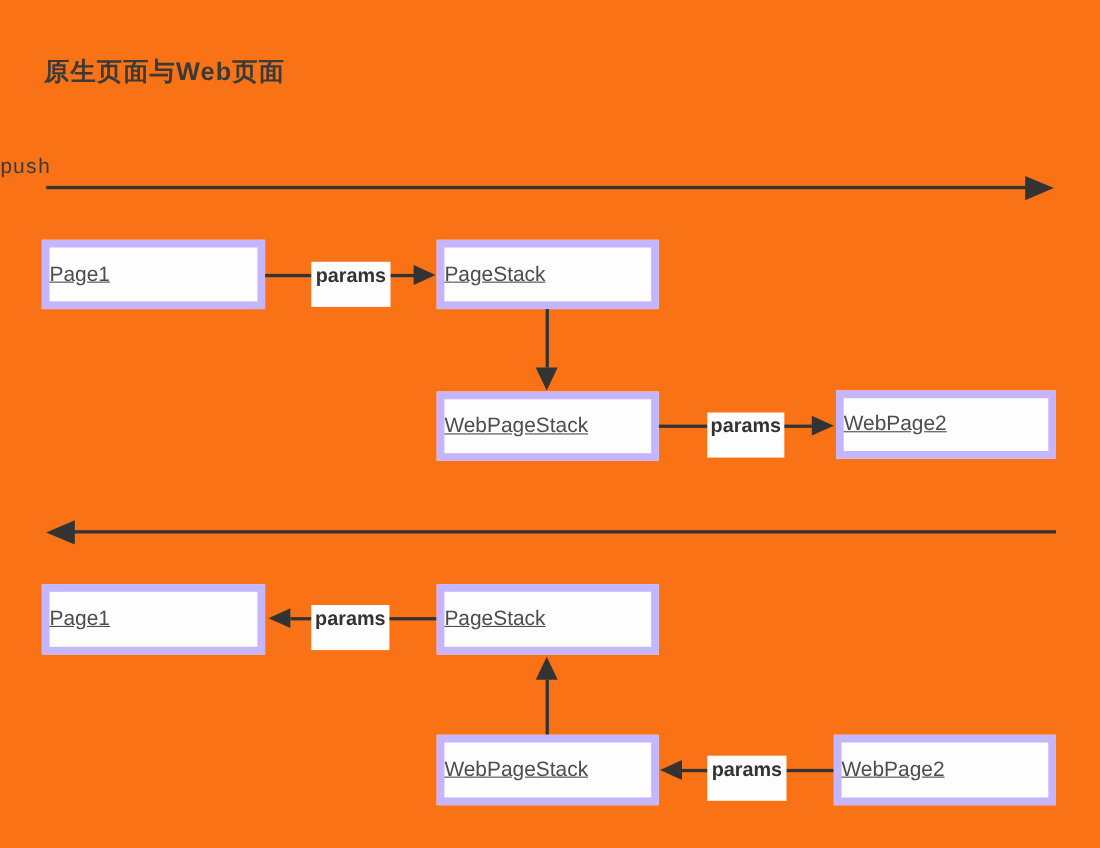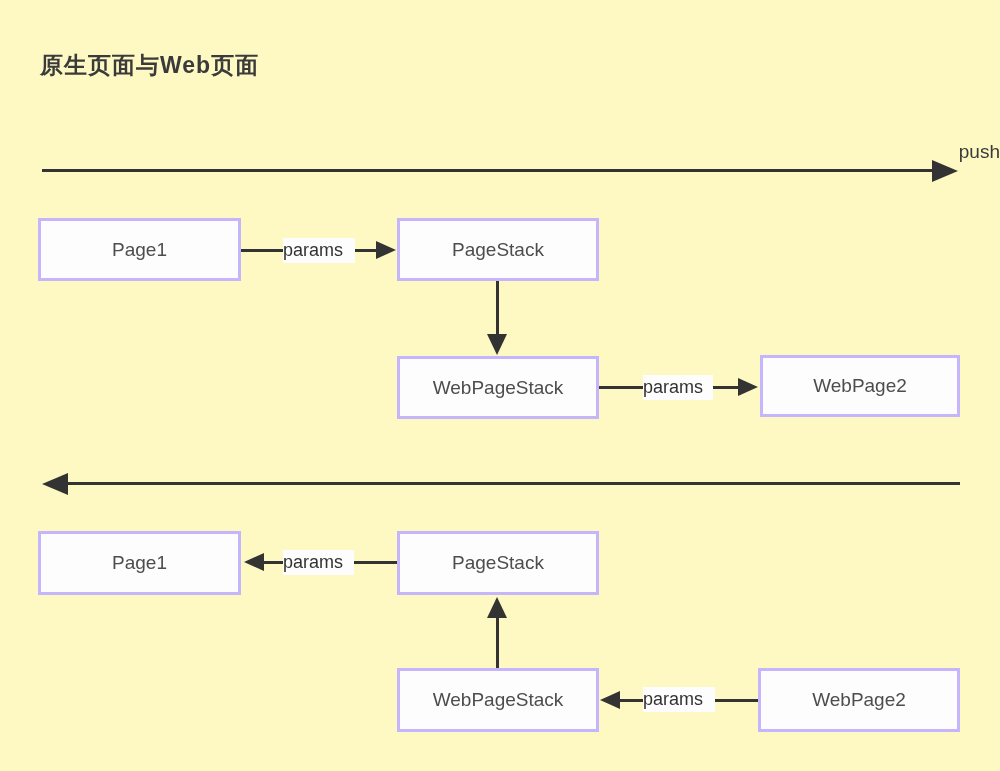--- a/index.html
+++ b/index.html
@@ -3,41 +3,42 @@
 <meta charset="utf-8">
 <style>
   * { margin: 0; padding: 0; box-sizing: border-box; }
   html, body { background: #000; }
   body { font-family: "Liberation Sans", "DejaVu Sans", sans-serif; }
 
   .canvas {
     position: relative;
     width: 1000px;
     height: 771px;
-    background: #fef9c3;
+    background: #f97316;
     overflow: hidden;
   }
 
   .title {
     position: absolute;
     left: 40px;
     top: 50px;
     font-size: 23px;
     font-weight: 600;
     letter-spacing: 1px;
     color: #3a3a3a;
   }
 
   .flow-label {
     position: absolute;
     left: 0;
     width: 1000px;
-    text-align: right;
+    text-align: left;
     font-size: 19px;
     color: #3a3a3a;
+    font-family: Liberation Mono, monospace;
   }
   .flow-label.push { top: 141px; }
   .flow-label.pop  { top: 454px; }
 
   .hline {
     position: absolute;
     height: 3px;
     background: #333333;
   }
   .vline {
@@ -74,37 +75,38 @@
   }
   .tri-up {
     border-left: 10px solid transparent;
     border-right: 10px solid transparent;
     border-bottom: 21px solid #333333;
   }
 
   .node {
     position: absolute;
     background: #fdfdfd;
-    border: 3px solid #c4b5fd;
+    border: 7px solid #c4b5fd;
     display: flex;
     align-items: center;
-    justify-content: center;
     font-size: 19px;
     color: #4d4d4d;
+    text-decoration: underline;
   }
 
   .edge-label {
     position: absolute;
     background: #fdfdfd;
     color: #333333;
     font-size: 18px;
-    text-align: left;
+    text-align: center;
     line-height: 25px;
-    height: 25px;
+    height: 41px;
     z-index: 2;
+    font-weight: bold;
   }
 </style>
 </head>
 <body>
 
 <div class="canvas">
 
   <div class="title">原生页面与Web页面</div>
 
   <div class="flow-label push">push</div>

